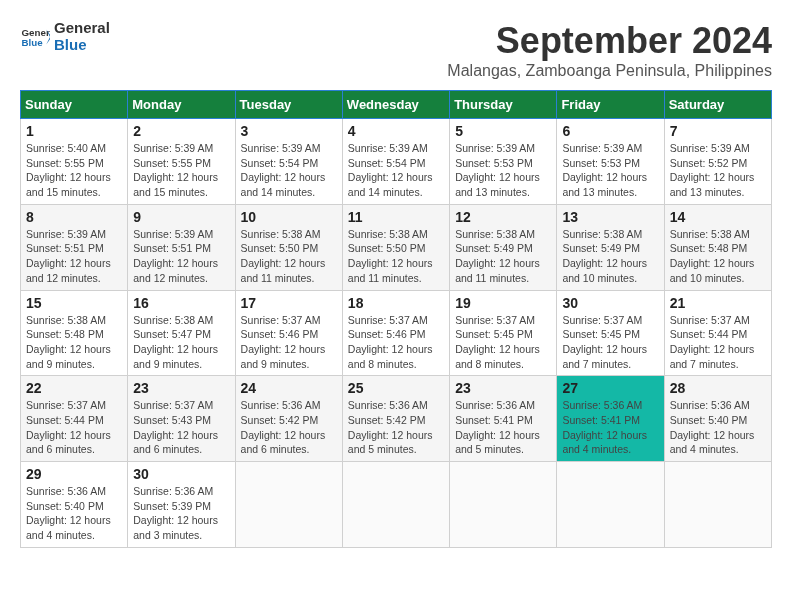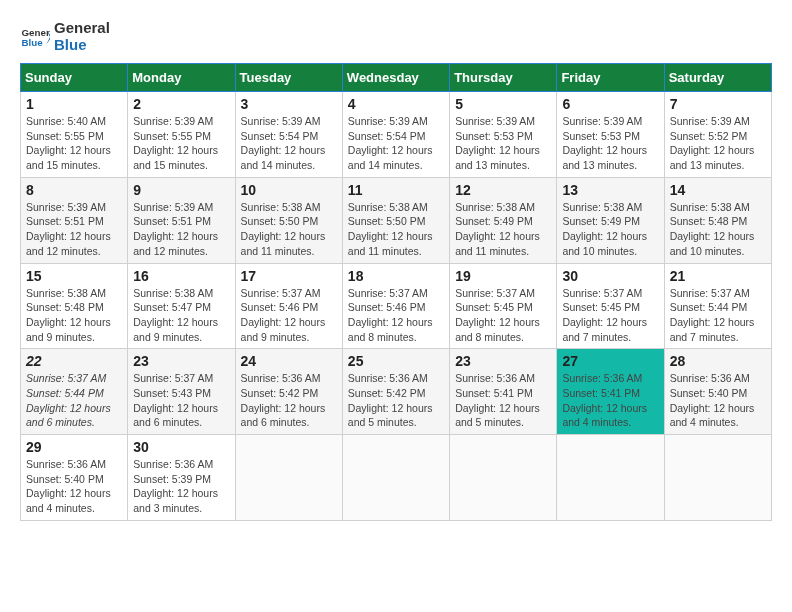--- a/index.html
+++ b/index.html
@@ -85,20 +85,24 @@
   <div class="logo">
     <svg class="logo-icon" viewBox="0 0 40 40" xmlns="http://www.w3.org/2000/svg">
       <text x="2" y="18" font-size="13" font-weight="bold" fill="#333">General</text>
       <text x="2" y="32" font-size="13" font-weight="bold" fill="#1a6eb5">Blue</text>
       <polygon points="35,10 40,20 35,30 42,20" fill="#1a6eb5"></polygon>
     </svg>
     <div>
       <div style="font-size:15px;font-weight:bold;color:#333;line-height:1.1;">General<br><span style="color:#1a6eb5">Blue</span></div>
     </div>
   </div>
+  <div class="title-section">
+    <div class="month-title">September 2024</div>
+    <div class="location">Malangas, Zamboanga Peninsula, Philippines</div>
+  </div>
 </div>
 
 <table>
   <thead>
     <tr id="header-row">
         <th>Sunday</th>
         <th>Monday</th>
         <th>Tuesday</th>
         <th>Wednesday</th>
         <th>Thursday</th>
@@ -191,21 +195,21 @@
         <td>
         <span class="day-num">30</span>
         <div class="day-info">Sunrise: 5:37 AM<br>Sunset: 5:45 PM<br>Daylight: 12 hours and 7 minutes.</div>
       </td>
         <td>
         <span class="day-num">21</span>
         <div class="day-info">Sunrise: 5:37 AM<br>Sunset: 5:44 PM<br>Daylight: 12 hours and 7 minutes.</div>
       </td>
       </tr>
       <tr style="background: rgb(245, 245, 245);">
-        <td style="background: rgb(245, 245, 245); font-style: italic;">
+        <td style="background: rgb(245, 245, 245);">
         <span class="day-num">22</span>
         <div class="day-info">Sunrise: 5:37 AM<br>Sunset: 5:44 PM<br>Daylight: 12 hours and 6 minutes.</div>
       </td>
         <td style="background: rgb(245, 245, 245);">
         <span class="day-num">23</span>
         <div class="day-info">Sunrise: 5:37 AM<br>Sunset: 5:43 PM<br>Daylight: 12 hours and 6 minutes.</div>
       </td>
         <td style="background: rgb(245, 245, 245);">
         <span class="day-num">24</span>
         <div class="day-info">Sunrise: 5:36 AM<br>Sunset: 5:42 PM<br>Daylight: 12 hours and 6 minutes.</div>

